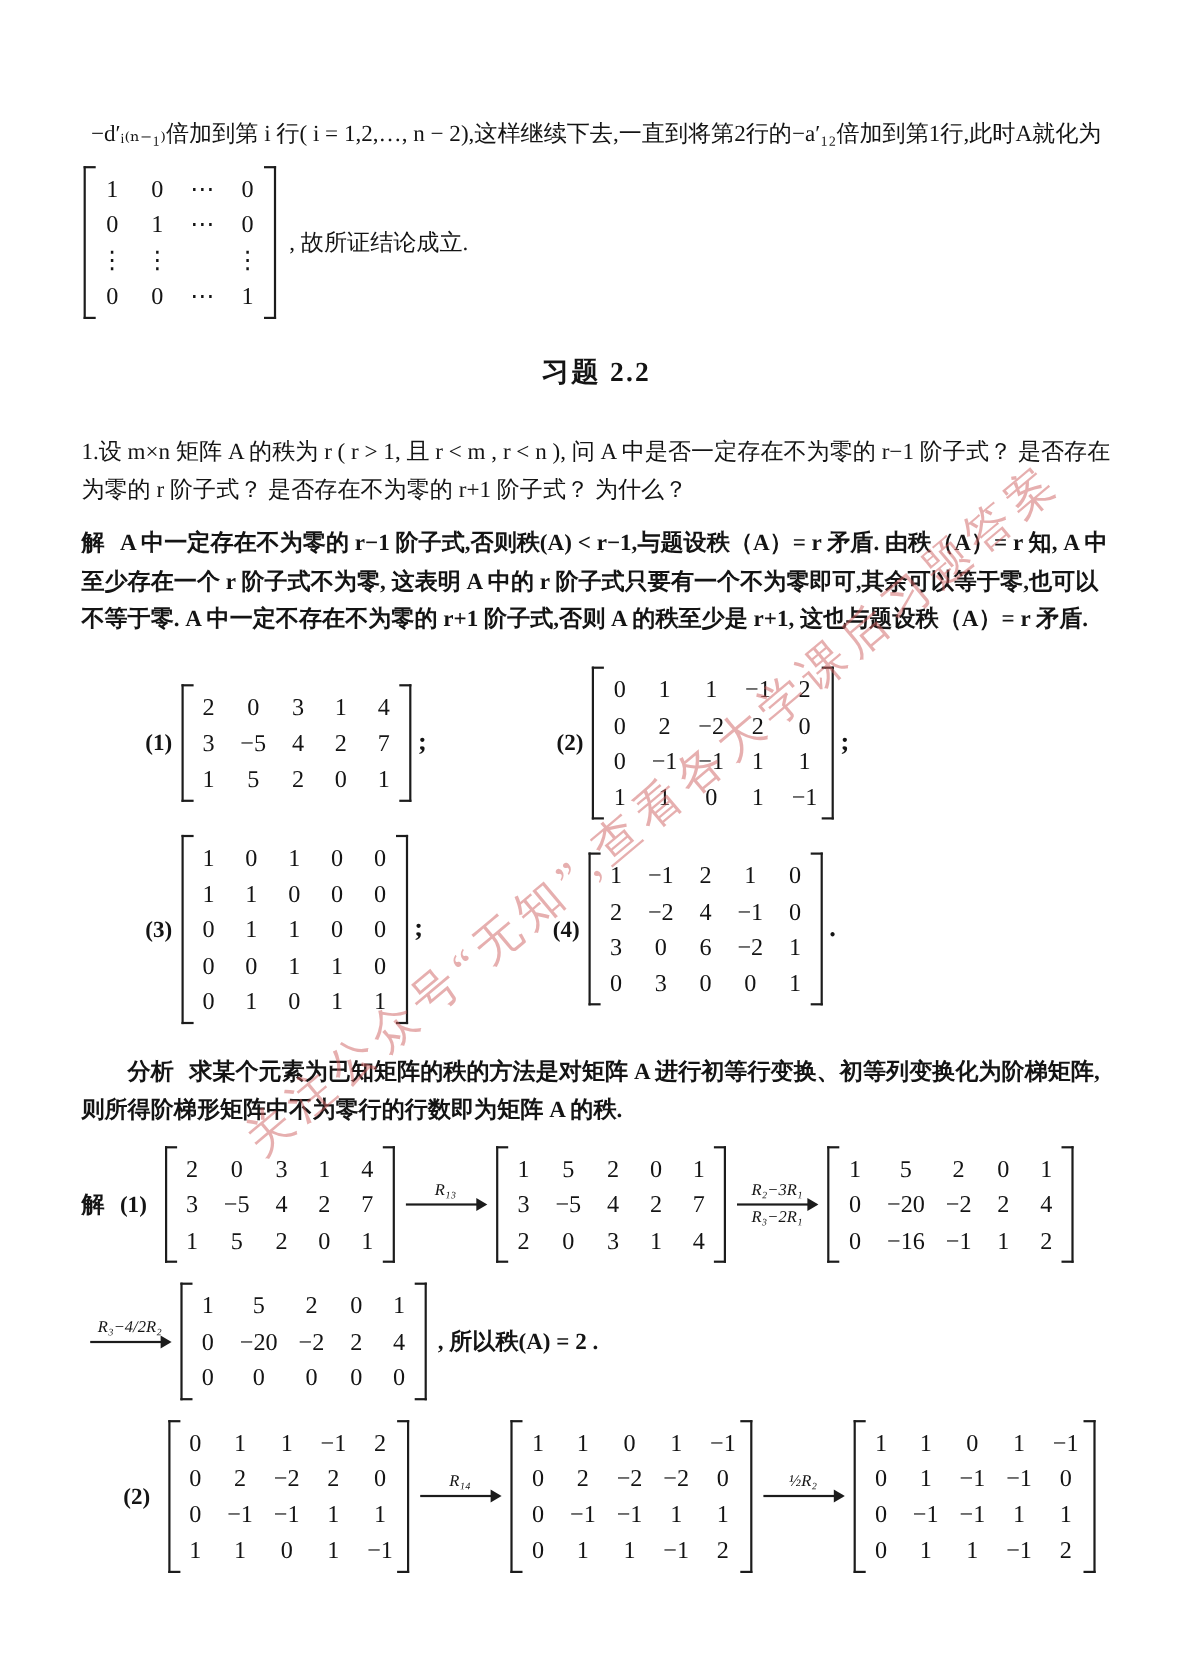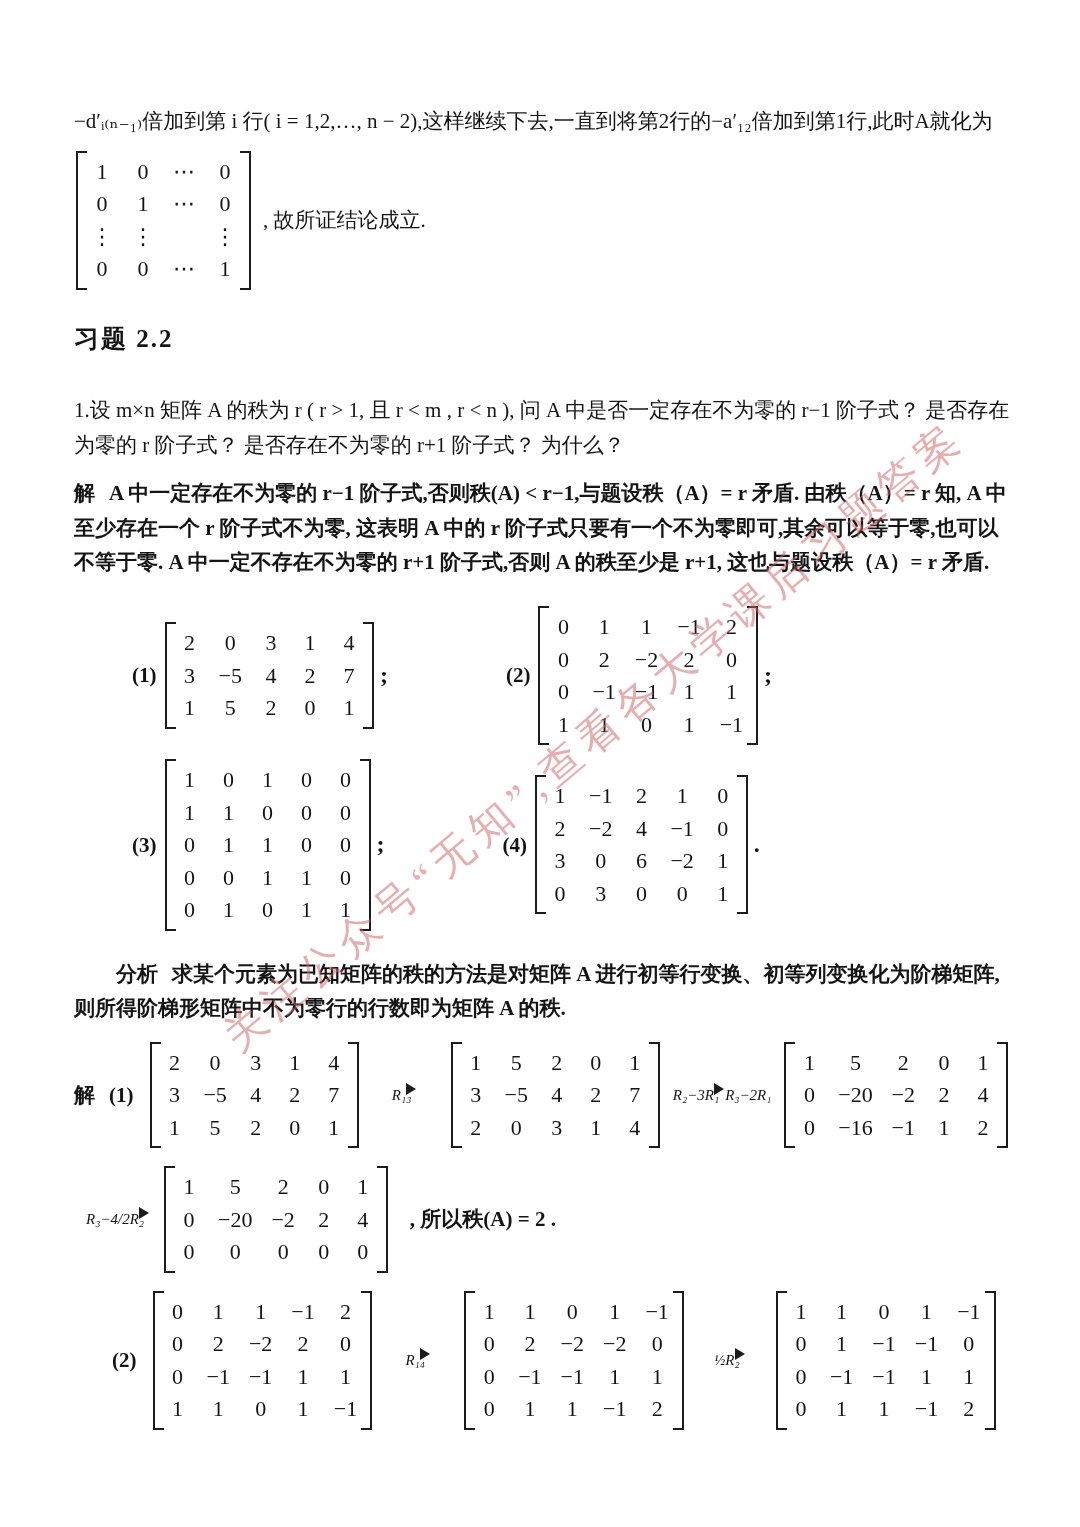--- a/index.html
+++ b/index.html
@@ -9,21 +9,21 @@
     background:#ffffff;
     box-sizing:border-box;
     padding:104px 70px 30px 74px;
     overflow:hidden;
     font-family:"Liberation Serif","DejaVu Serif",serif;
     color:#141414;
     font-size:21px;
     line-height:1.65;
   }
   p{margin:0;}
-  .para{margin-bottom:10px;}
+  .para{margin-bottom:10px;text-align:center;}
 
   
   .matrix{
     display:inline-grid;
     column-gap:19px;
     row-gap:5px;
     padding:7px 15px;
     position:relative;
     font-size:22px;
     line-height:1.25;
@@ -38,21 +38,21 @@
   }
   .matrix::after{
     content:"";position:absolute;right:0;top:0;bottom:0;width:9px;
     border:2px solid #1c1c1c;border-left:none;
   }
   .mcell{min-width:20px;text-align:center;white-space:nowrap;}
 
   
   .rowop{
     display:inline-flex;
-    flex-direction:row;
+    flex-direction:column;
     align-items:center;
     justify-content:center;
     margin:0 8px;
     font-size:15px;
     font-style:italic;
     min-width:72px;
   }
   .rowop .lab{height:19px;line-height:19px;white-space:nowrap;padding:0 3px;}
   .rowop .shaft{
     position:relative;align-self:stretch;height:2px;background:#1c1c1c;margin:2px 0;
@@ -61,33 +61,33 @@
     content:"";position:absolute;right:-2px;top:-5px;
     border-left:10px solid #1c1c1c;
     border-top:6px solid transparent;
     border-bottom:6px solid transparent;
   }
 
   
   .mathline{display:flex;align-items:center;margin:14px 0;}
   .identity-row{display:flex;align-items:center;margin:6px 0 26px 0;}
   .section-title{
-    font-size:25px;font-weight:bold;
+    text-align:center;font-size:25px;font-weight:bold;
     margin:26px 0 34px 0;letter-spacing:2px;
   }
   .qtext{font-weight:normal;margin-bottom:14px;}
   .atext{font-weight:bold;margin-bottom:24px;}
   .blabel{font-weight:bold;margin-right:14px;white-space:nowrap;}
   .mtx-row{display:flex;align-items:center;margin:4px 0 10px 58px;}
   .mtx-group{display:flex;align-items:center;}
   .mtx-group + .mtx-group{margin-left:118px;}
   .mtx-label{font-weight:bold;margin-right:6px;}
   .mtx-sep{font-weight:bold;font-size:24px;margin-left:4px;align-self:center;}
   .analysis{font-weight:bold;text-indent:2em;margin:24px 0 10px 0;}
-  .tail-text{font-weight:bold;margin-left:20px;white-space:nowrap;}
+  .tail-text{font-weight:bold;margin-left:8px;white-space:nowrap;}
   .plain-tail{margin-left:10px;white-space:nowrap;text-align:right;}
 
   
   .watermark{
     position:absolute;
     left:120px;top:706px;
     width:940px;
     transform:rotate(-40deg);
     transform-origin:center center;
     font-size:42px;

